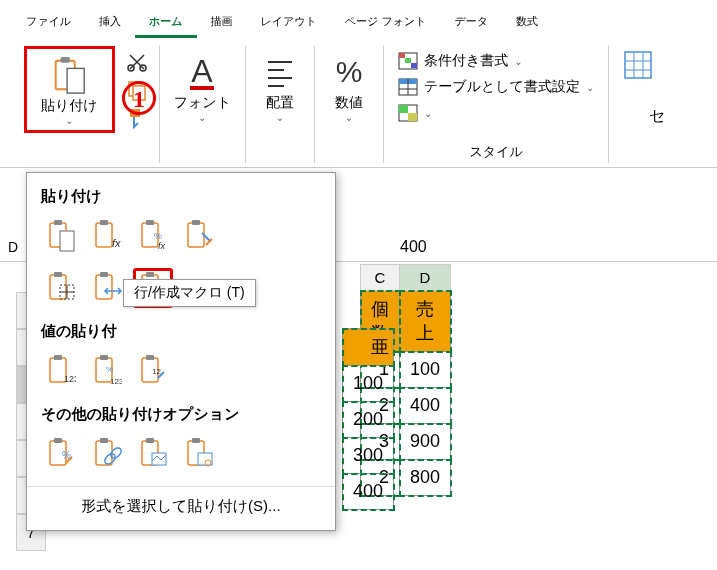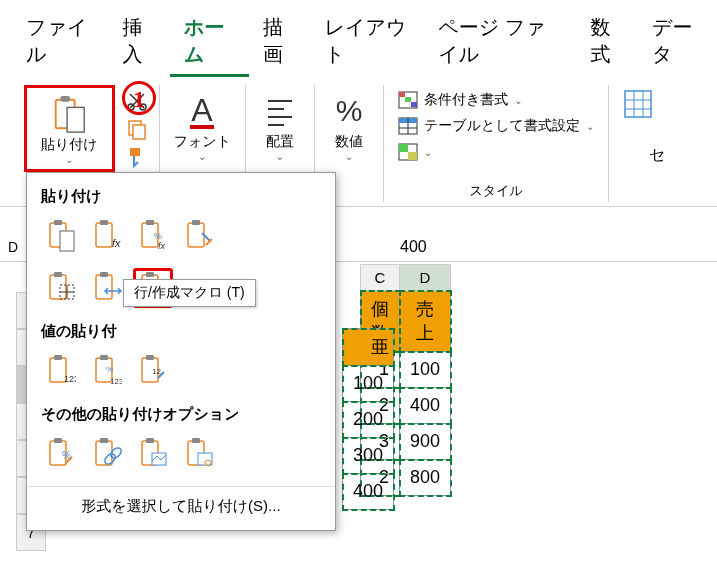--- a/index.html
+++ b/index.html
@@ -1,20 +1,20 @@
 <!DOCTYPE html>
 <html><head>
 <meta charset="utf-8">
 <style>
   * { box-sizing: border-box; margin: 0; padding: 0; }
   body { font-family: "Yu Gothic UI", "Meiryo", sans-serif; font-size: 14px; background: #fff; width: 717px; height: 570px; position: relative; overflow: hidden; }
   
   
   .ribbon-tabs { display: flex; gap: 0; padding: 8px 0 0 12px; background: #fff; }
-  .ribbon-tab { padding: 6px 14px; font-size: 20px; cursor: pointer; }
+  .ribbon-tab { padding: 6px 14px; font-size: 11px; cursor: pointer; }
   .ribbon-tab.active { color: #107c41; font-weight: bold; border-bottom: 3px solid #107c41; }
   
   
   .ribbon { display: flex; background: #fff; border-bottom: 1px solid #ccc; padding: 8px 0 4px 0; align-items: stretch; height: 130px; }
   .ribbon-group { display: flex; flex-direction: column; align-items: center; padding: 0 10px; border-right: 1px solid #d0d0d0; justify-content: flex-start; }
   .ribbon-group.no-border { border-right: none; }
   .group-label { font-size: 13px; margin-top: auto; padding-bottom: 2px; }
   
   .paste-btn { display: flex; flex-direction: column; align-items: center; cursor: pointer; padding: 4px 8px; }
   .paste-highlight { border: 3px solid #e60000; padding: 2px 6px 0 6px; display: flex; flex-direction: column; align-items: center; position: relative; }
@@ -69,23 +69,23 @@
 </style>
 </head>
 <body>
 
 <div class="ribbon-tabs">
   <div class="ribbon-tab">ファイル</div>
   <div class="ribbon-tab">挿入</div>
   <div class="ribbon-tab active">ホーム</div>
   <div class="ribbon-tab">描画</div>
   <div class="ribbon-tab">レイアウト</div>
-  <div class="ribbon-tab">ページ ファイル</div>
+  <div class="ribbon-tab">ページ フォント</div>
+  <div class="ribbon-tab">データ</div>
   <div class="ribbon-tab">数式</div>
-  <div class="ribbon-tab">データ</div>
 </div>
 
 <div class="ribbon">
 
   <div class="ribbon-group" style="padding-left:24px;">
     <div class="clipboard-icons">
       <div class="paste-highlight">
         <div class="paste-btn">
           <svg class="clip-svg" viewBox="0 0 40 44">
             <rect x="6" y="6" width="20" height="30" rx="2" fill="#fff" stroke="#e8872b" stroke-width="2"></rect>

